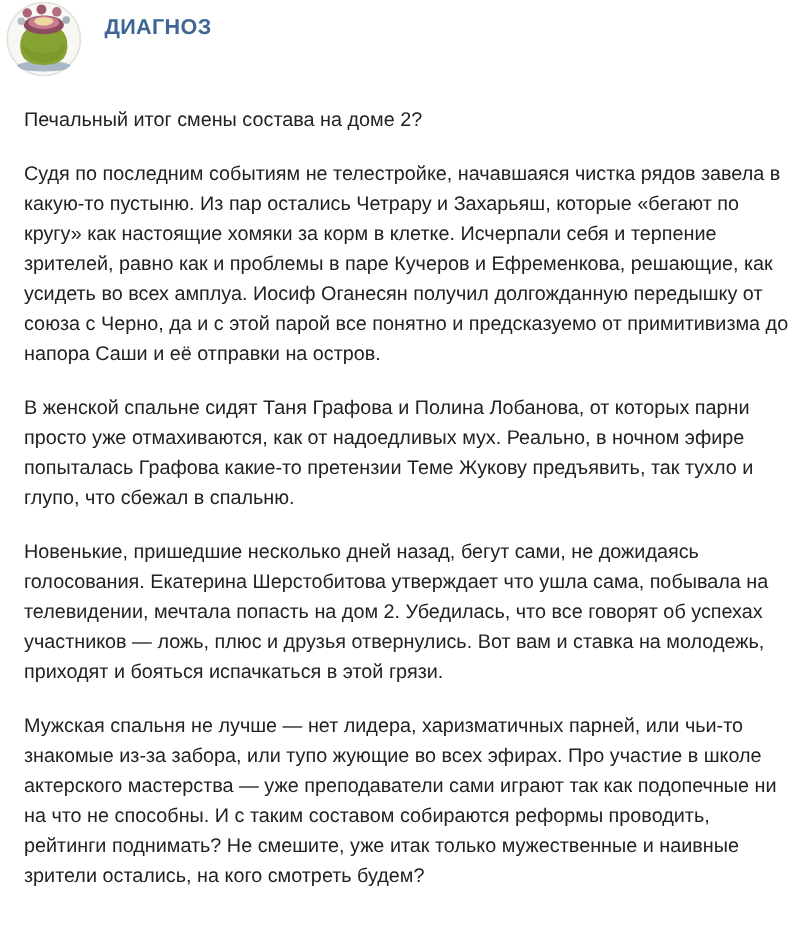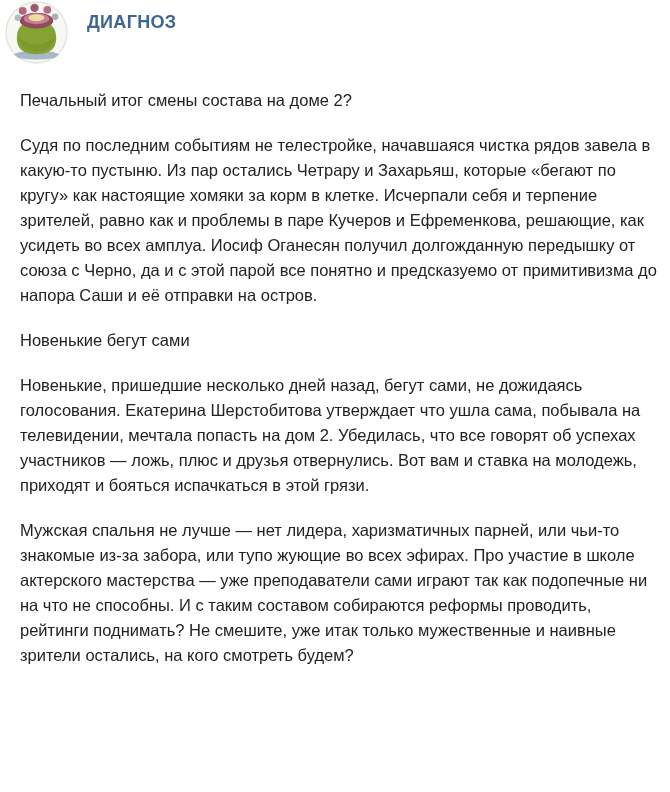--- a/index.html
+++ b/index.html
@@ -84,18 +84,18 @@
           <circle cx="13" cy="17" r="3.2" fill="#b4bac2"></circle>
         </svg>
       </span>
     </div>
     <a class="community-name">ДИАГНОЗ</a>
   </header>
 
   <article class="post-body">
     <p>Печальный итог смены состава на доме 2?</p>
     <p>Судя по последним событиям не телестройке, начавшаяся чистка рядов завела в какую-то пустыню. Из пар остались Четрару и Захарьяш, которые «бегают по кругу» как настоящие хомяки за корм в клетке. Исчерпали себя и терпение зрителей, равно как и проблемы в паре Кучеров и Ефременкова, решающие, как усидеть во всех амплуа. Иосиф Оганесян получил долгожданную передышку от союза с Черно, да и с этой парой все понятно и предсказуемо от примитивизма до напора Саши и её отправки на остров.</p>
-    <p>Новенькие бегут сами</p>
+    <p>В женской спальне сидят Таня Графова и Полина Лобанова, от которых парни просто уже отмахиваются, как от надоедливых мух. Реально, в ночном эфире попыталась Графова какие-то претензии Теме Жукову предъявить, так тухло и глупо, что сбежал в спальню.</p>
     <p>Новенькие, пришедшие несколько дней назад, бегут сами, не дожидаясь голосования. Екатерина Шерстобитова утверждает что ушла сама, побывала на телевидении, мечтала попасть на дом 2. Убедилась, что все говорят об успехах участников — ложь, плюс и друзья отвернулись. Вот вам и ставка на молодежь, приходят и бояться испачкаться в этой грязи.</p>
     <p>Мужская спальня не лучше — нет лидера, харизматичных парней, или чьи-то знакомые из-за забора, или тупо жующие во всех эфирах. Про участие в школе актерского мастерства — уже преподаватели сами играют так как подопечные ни на что не способны. И с таким составом собираются реформы проводить, рейтинги поднимать? Не смешите, уже итак только мужественные и наивные зрители остались, на кого смотреть будем?</p>
   </article>
 
 </div>
 
 </body></html>

